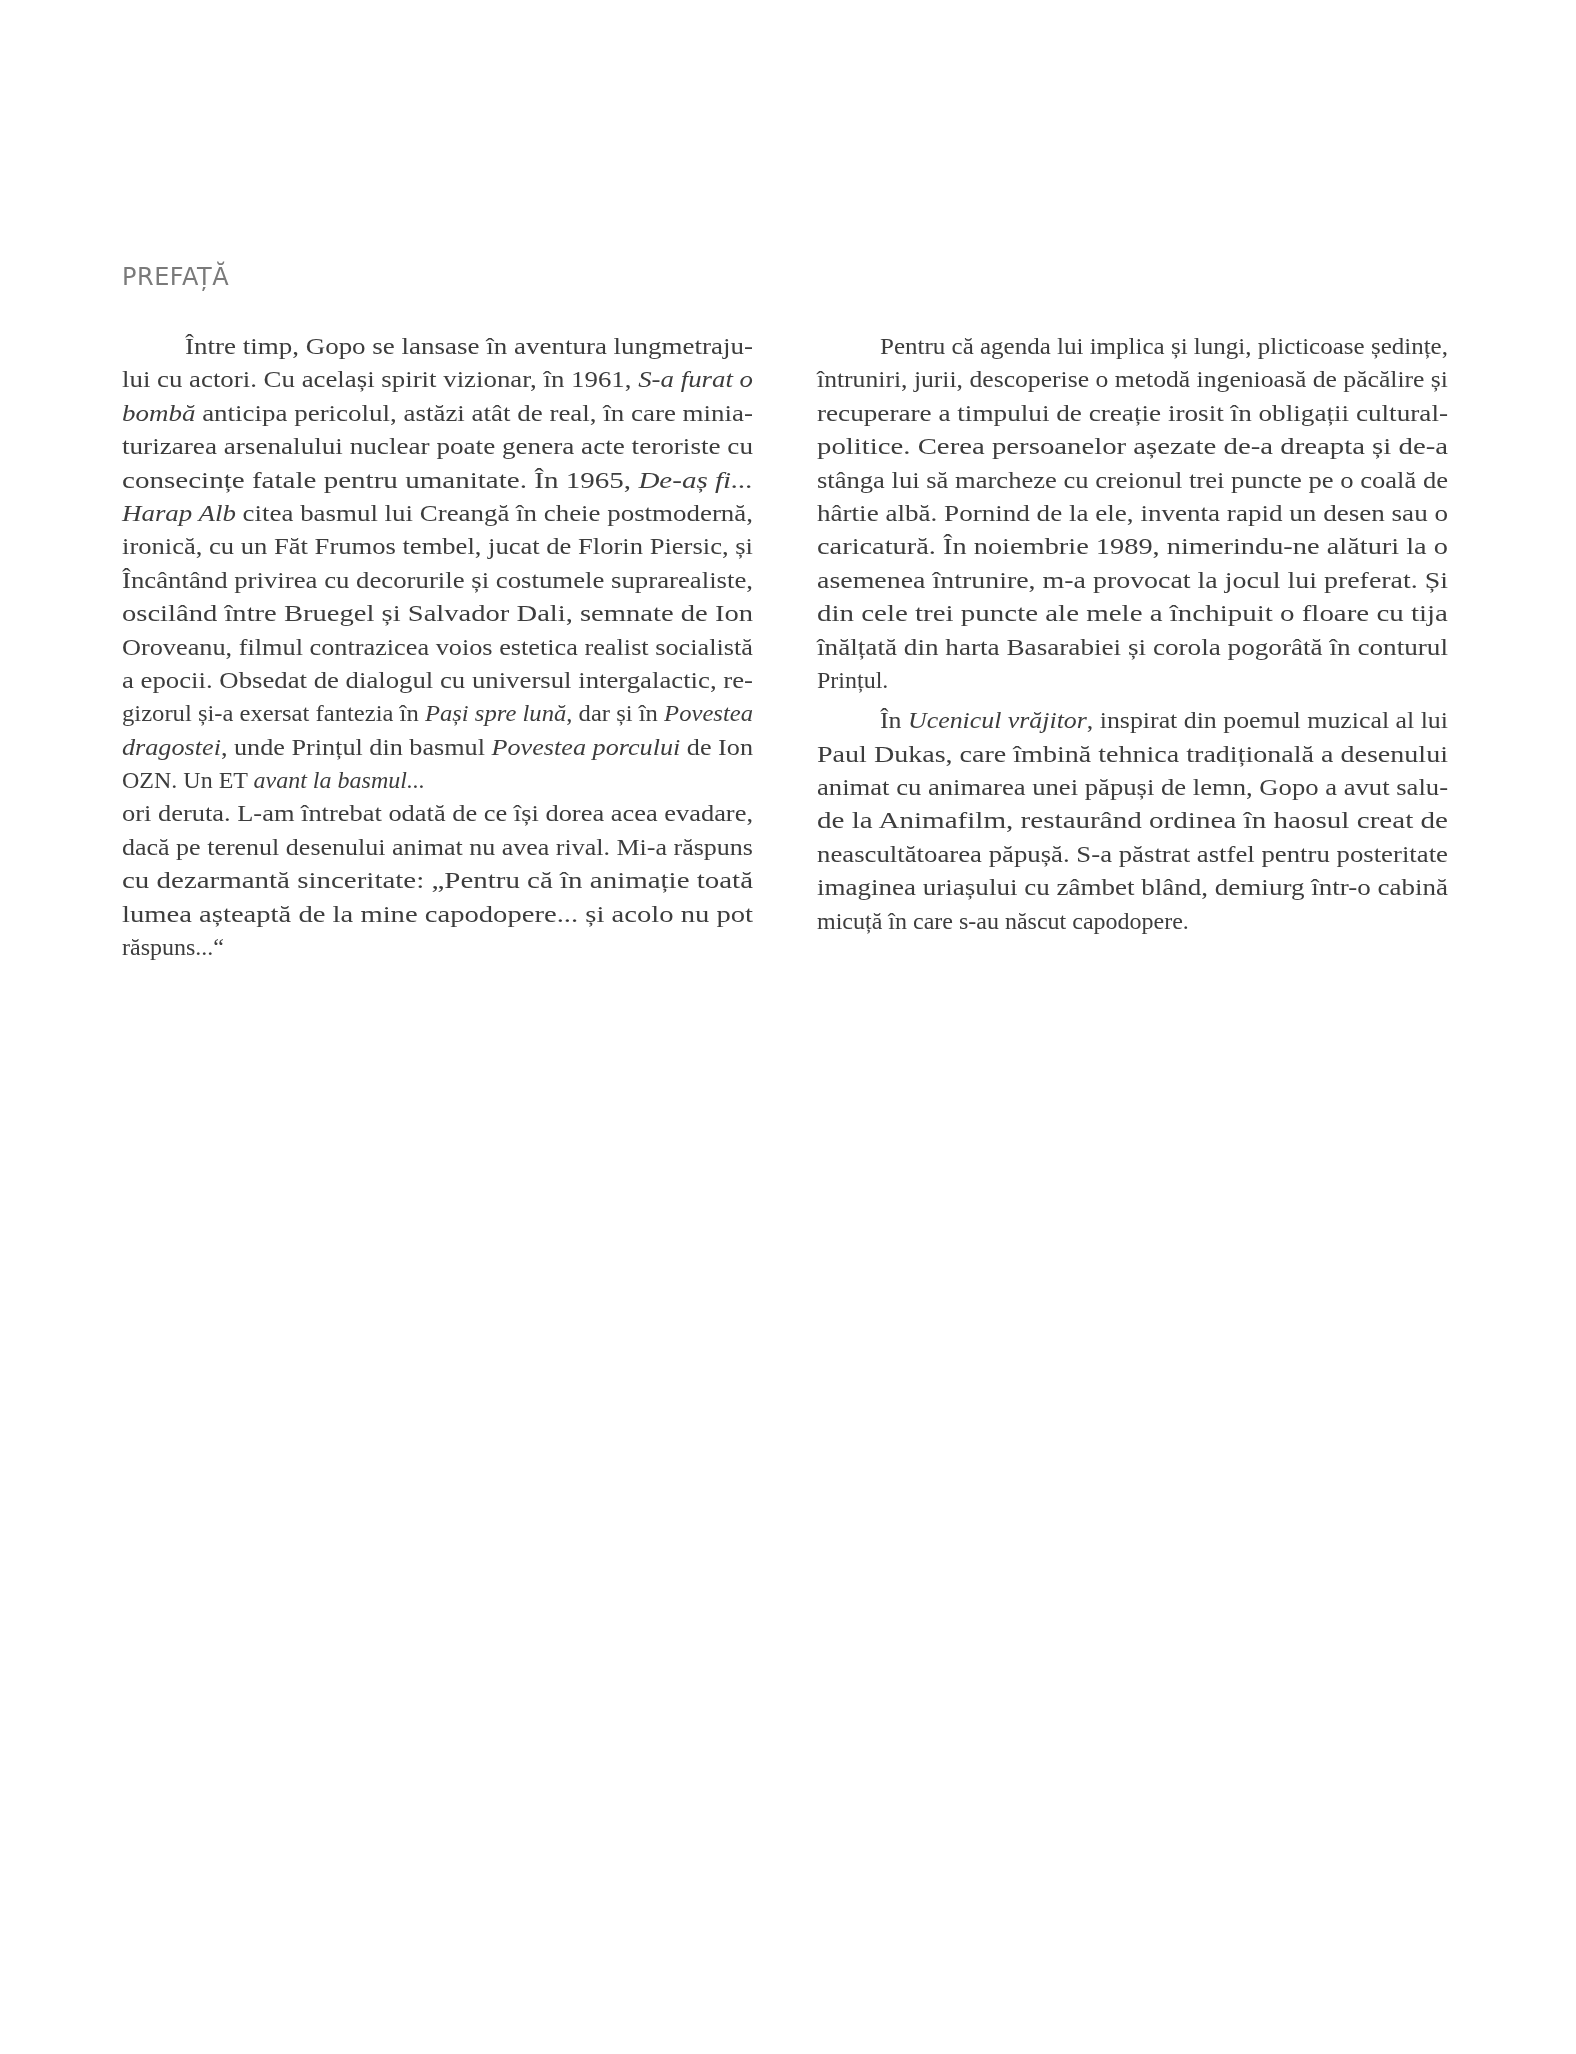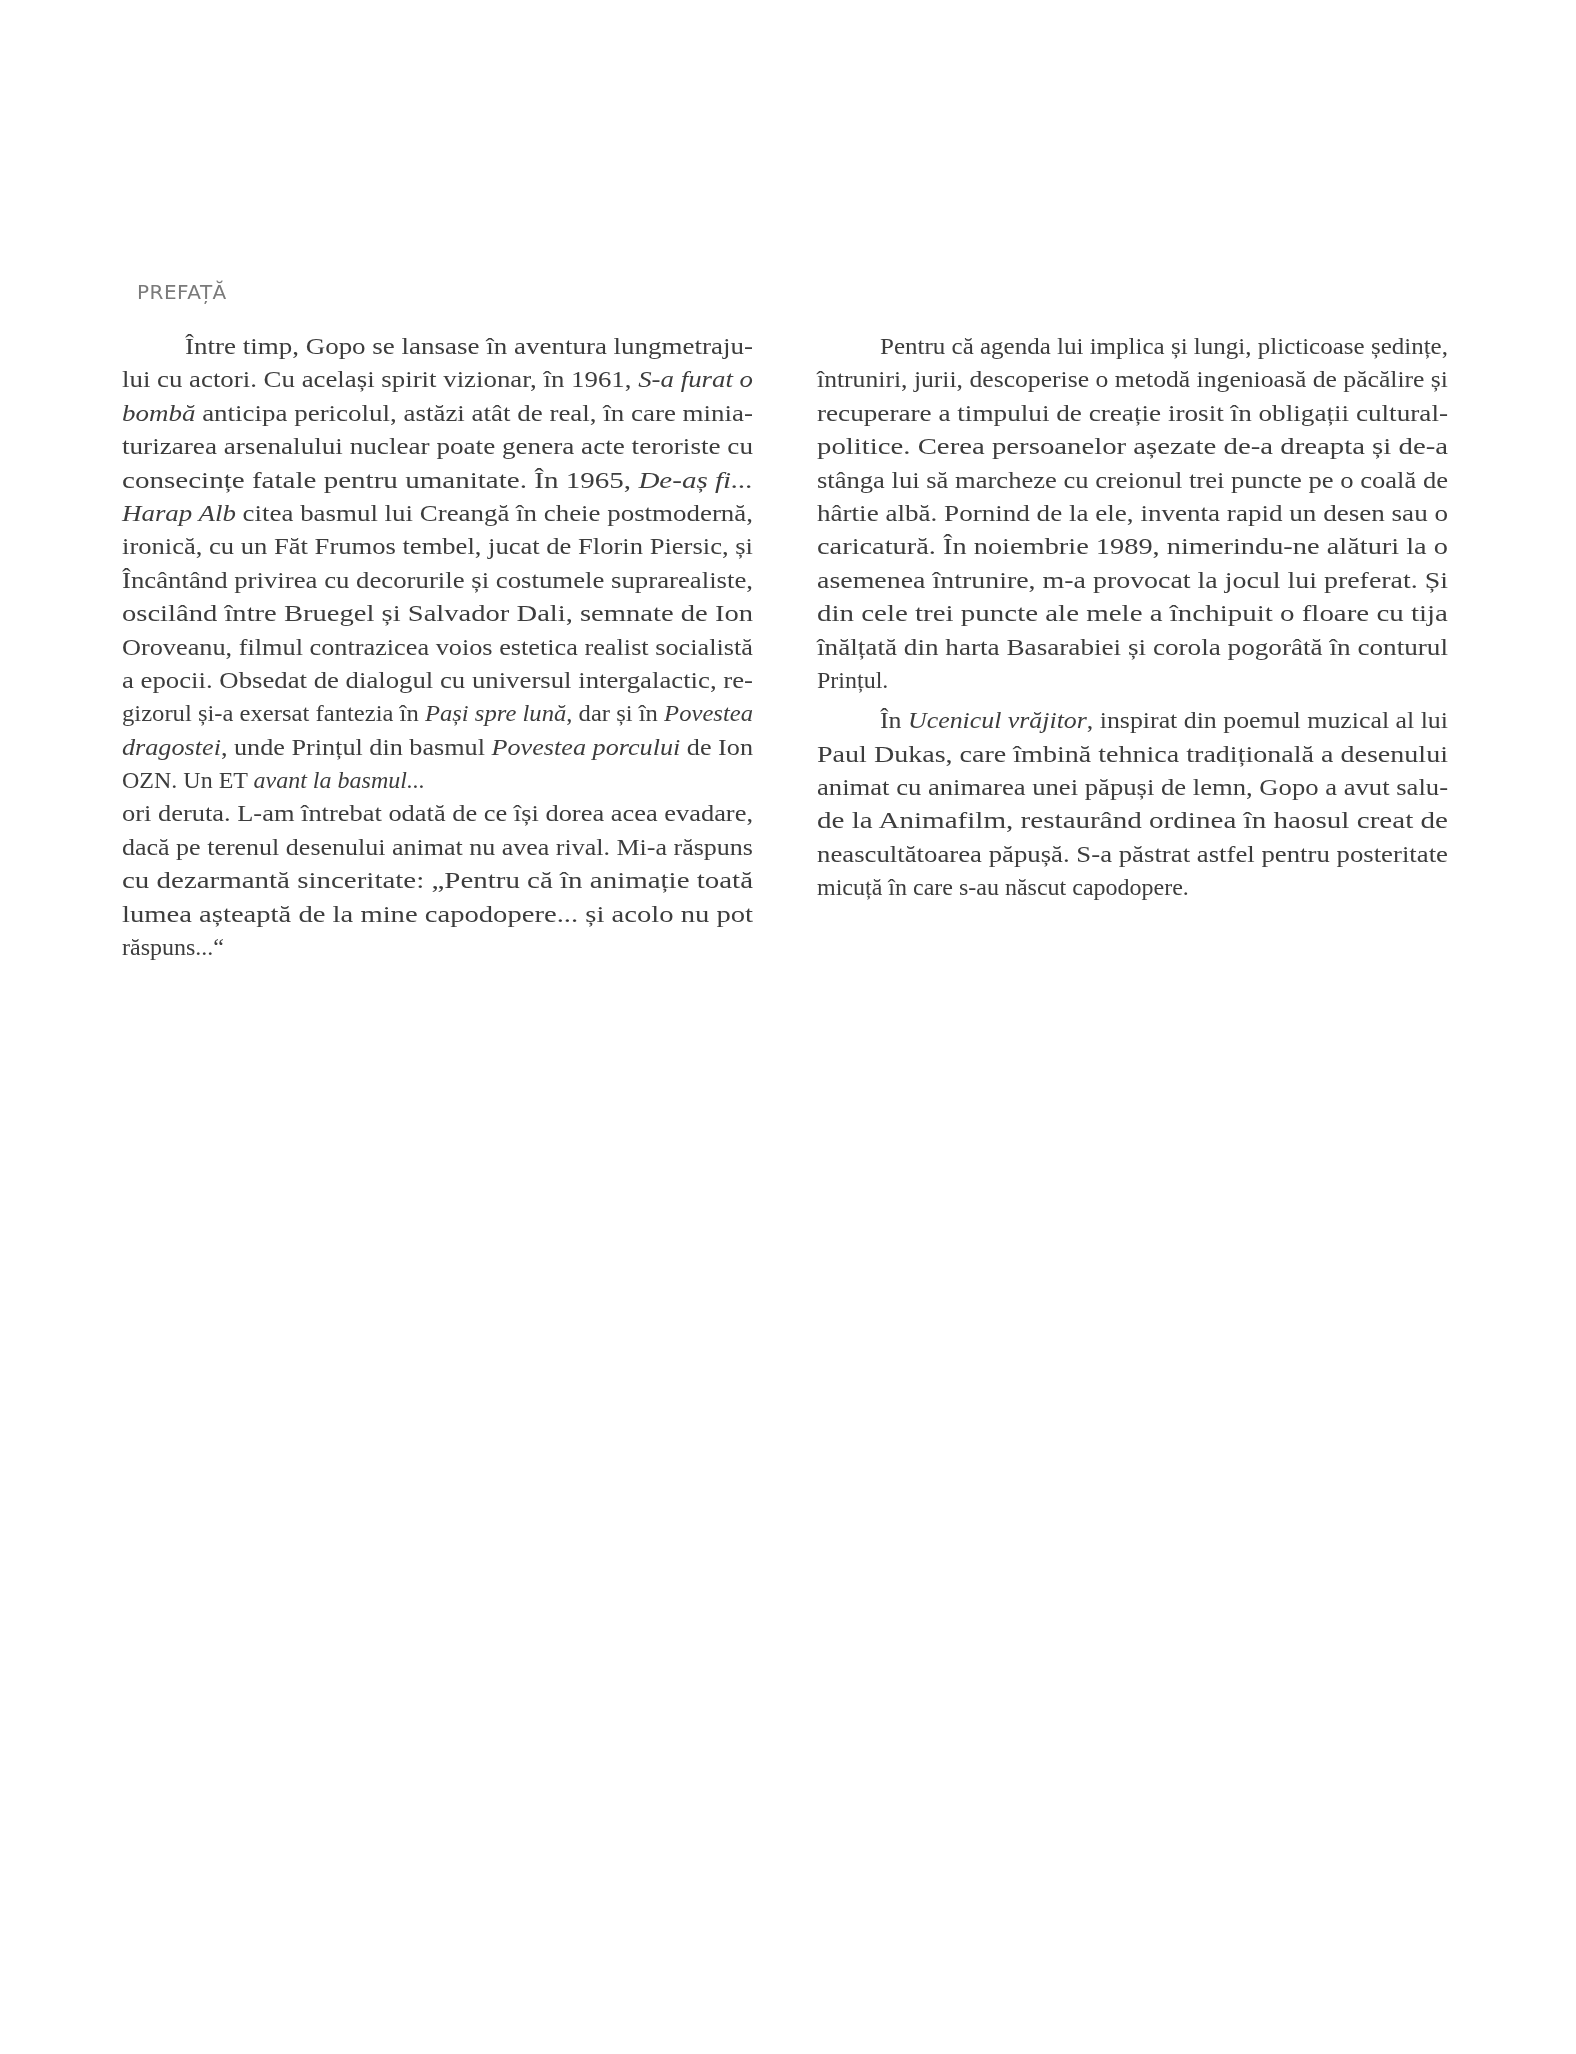--- a/index.html
+++ b/index.html
@@ -1,20 +1,20 @@
 <!DOCTYPE html>
 <html><head>
 <meta charset="utf-8">
 <style>
   html, body { margin: 0; padding: 0; background: #ffffff; }
   body { width: 1576px; height: 2054px; position: relative; overflow: hidden; }
   .page-heading {
     position: absolute; left: 122px; top: 262px;
-    font-family: "DejaVu Sans", sans-serif; font-size: 20px; letter-spacing: 0.5px;
-    color: #7a7a7a; font-weight: normal; margin: 15px; line-height: 30px;
+    font-family: "DejaVu Sans", sans-serif; font-size: 24px; letter-spacing: 0.5px;
+    color: #7a7a7a; font-weight: normal; margin: 0; line-height: 30px;
   }
   .column {
     position: absolute; top: 323px; width: 631px;
     font-family: "Liberation Serif", serif; font-size: 24px; color: #3d3d3d;
   }
   .col-left { left: 122px; }
   .col-right { left: 817px; }
   .line {
     display: block; height: 33.4px; line-height: 33.4px; white-space: nowrap;
     transform-origin: 0 50%;
@@ -59,14 +59,15 @@
     <div class="line"><span style="display: inline-block; transform-origin: 0px 50%; transform: scaleX(1.1821);"><span>caricatură. În noiembrie 1989, nimerindu-ne alături la o</span></span></div>
     <div class="line"><span style="display: inline-block; transform-origin: 0px 50%; transform: scaleX(1.1632);"><span>asemenea întrunire, m-a provocat la jocul lui preferat. Și</span></span></div>
     <div class="line"><span style="display: inline-block; transform-origin: 0px 50%; transform: scaleX(1.2062);"><span>din cele trei puncte ale mele a închipuit o floare cu tija</span></span></div>
     <div class="line"><span style="display: inline-block; transform-origin: 0px 50%; transform: scaleX(1.1326);"><span>înălțată din harta Basarabiei și corola pogorâtă în conturul</span></span></div>
     <div class="line"><span>Prințul.</span></div>
     <div class="line indent"><span style="display: inline-block; transform-origin: 0px 50%; transform: scaleX(1.0773);"><span>În </span><span class="it">Ucenicul vrăjitor</span><span>, inspirat din poemul muzical al lui</span></span></div>
     <div class="line"><span style="display: inline-block; transform-origin: 0px 50%; transform: scaleX(1.1689);"><span>Paul Dukas, care îmbină tehnica tradițională a desenului</span></span></div>
     <div class="line"><span style="display: inline-block; transform-origin: 0px 50%; transform: scaleX(1.11);"><span>animat cu animarea unei păpuși de lemn, Gopo a avut salu-</span></span></div>
     <div class="line"><span style="display: inline-block; transform-origin: 0px 50%; transform: scaleX(1.2123);"><span>de la Animafilm, restaurând ordinea în haosul creat de</span></span></div>
     <div class="line"><span style="display: inline-block; transform-origin: 0px 50%; transform: scaleX(1.1153);"><span>neascultătoarea păpușă. S-a păstrat astfel pentru posteritate</span></span></div>
+    <div class="line"><span style="display: inline-block; transform-origin: 0px 50%; transform: scaleX(1.1263);"><span>imaginea uriașului cu zâmbet blând, demiurg într-o cabină</span></span></div>
     <div class="line"><span>micuță în care s-au născut capodopere.</span></div>
   </div>
 
 </body></html>

